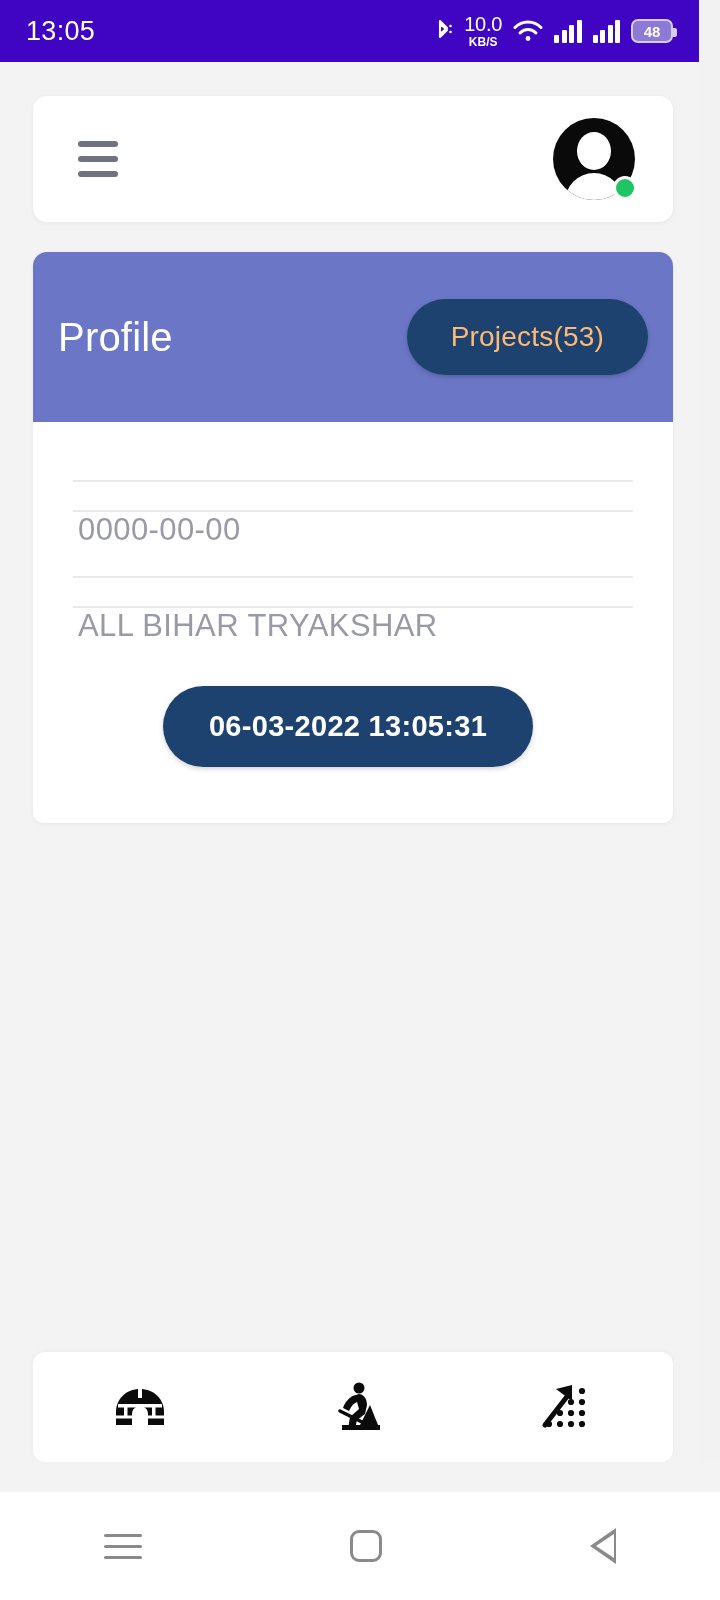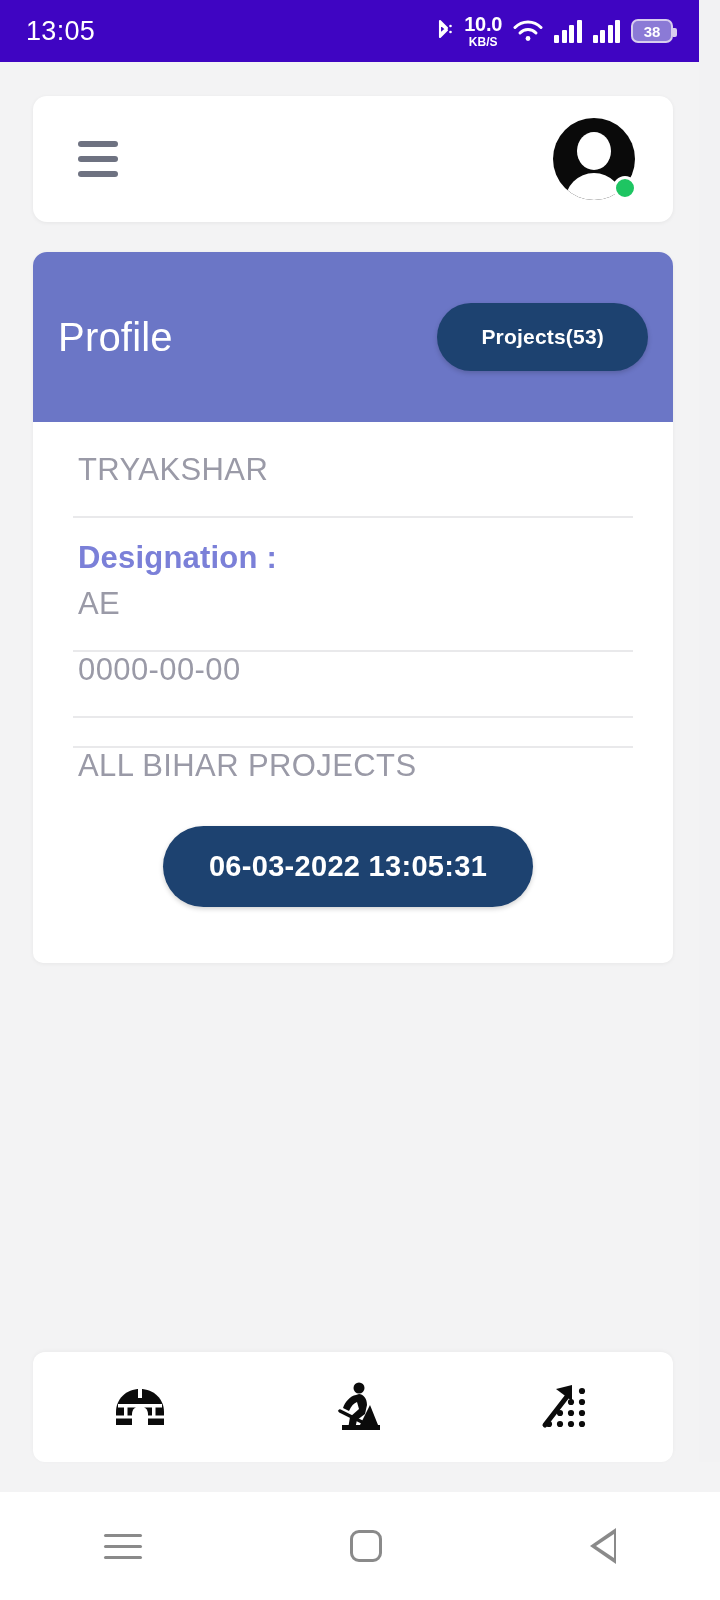--- a/index.html
+++ b/index.html
@@ -15,21 +15,21 @@
   .statusbar {
     height:62px; background:#3f05c2; color:#fff;
     display:flex; align-items:center; justify-content:space-between;
     padding:0 26px;
   }
   .sb-time { font-size:27px; letter-spacing:.3px; }
   .sb-right { display:flex; align-items:center; gap:11px; }
   .ico-bt { width:18px; height:26px; position:relative; }
   .ico-bt svg, .ico-wifi svg { display:block; }
   .netspeed { display:flex; flex-direction:column; align-items:center; line-height:1; }
-  .netspeed .n1 { font-size:20px; font-weight:700; letter-spacing:-.3px; }
+  .netspeed .n1 { font-size:20px; font-weight:400; letter-spacing:-.3px; }
   .netspeed .n2 { font-size:12px; font-weight:700; margin-top:2px; }
   .bars { display:flex; align-items:flex-end; gap:2.5px; height:24px; }
   .bars i { display:block; width:5px; background:#fff; border-radius:1px; }
   .bars i:nth-child(1){ height:8px; }
   .bars i:nth-child(2){ height:13px; }
   .bars i:nth-child(3){ height:18px; }
   .bars i:nth-child(4){ height:23px; }
   .battery {
     width:42px; height:24px; border:2.5px solid #d7cdee; border-radius:7px;
     display:flex; align-items:center; justify-content:center; position:relative;
@@ -74,23 +74,23 @@
     position:absolute; left:33px; top:252px; width:640px;
     background:#fff; border-radius:14px 14px 10px 10px; overflow:hidden;
     box-shadow:0 1px 4px rgba(0,0,0,.05);
   }
   .card-head {
     background:#6b76c6; height:170px; padding:0 25px;
     display:flex; align-items:center; justify-content:space-between;
   }
   .card-title { color:#fff; font-size:40px; font-weight:400; letter-spacing:.2px; }
   .pill-projects {
-    background:#1d4270; color:#ffffff; border:none;
+    background:#1d4270; color:#fdba74; border:none;
     font-family:"Liberation Sans", sans-serif;
-    font-size:21px; font-weight:700; letter-spacing:.2px;
+    font-size:28px; font-weight:400; letter-spacing:.2px;
     padding:22px 44px; border-radius:44px; cursor:pointer;
     box-shadow:0 2px 5px rgba(0,0,0,.18);
   }
   .fields { padding:30px 0 0 0; }
   .field { padding:0 45px; }
   .field .label {
     color:#7b80d8; font-size:31px; font-weight:700;
     letter-spacing:.2px; margin-bottom:10px; margin-top:22px;
   }
   .field .value {
@@ -176,21 +176,21 @@
           <i></i>
         </span>
       <span class="bars">
           <i></i>
           <i></i>
           <i></i>
           <i></i>
         </span>
 
       <span class="battery">
-        <span>38</span>
+        <span>48</span>
       </span>
     </div>
   </div>
 
   <div class="appbar">
     <div class="hamburger">
       <i></i>
         <i></i>
         <i></i>
     </div>
@@ -206,39 +206,34 @@
   <div class="card">
 
     <div class="card-head">
       <div class="card-title">Profile</div>
       <button class="pill-projects">Projects(53)</button>
     </div>
 
     <div class="fields">
 
       <div class="field">
-        <div class="value">TRYAKSHAR</div>
       </div>
       <div class="divider"></div>
 
-      <div class="field">
-        <div class="label">Designation :</div>
-        <div class="value">AE</div>
-      </div>
       <div class="divider"></div>
 
       <div class="field">
         <div class="value">0000-00-00</div>
       </div>
       <div class="divider"></div>
 
       <div class="divider"></div>
 
       <div class="field">
-        <div class="value">ALL BIHAR PROJECTS</div>
+        <div class="value">ALL BIHAR TRYAKSHAR</div>
       </div>
 
       <div class="ts-wrap">
         <button class="ts-btn">06-03-2022 13:05:31</button>
       </div>
     </div>
   </div>
 
   <div class="gapfill"></div>
 

